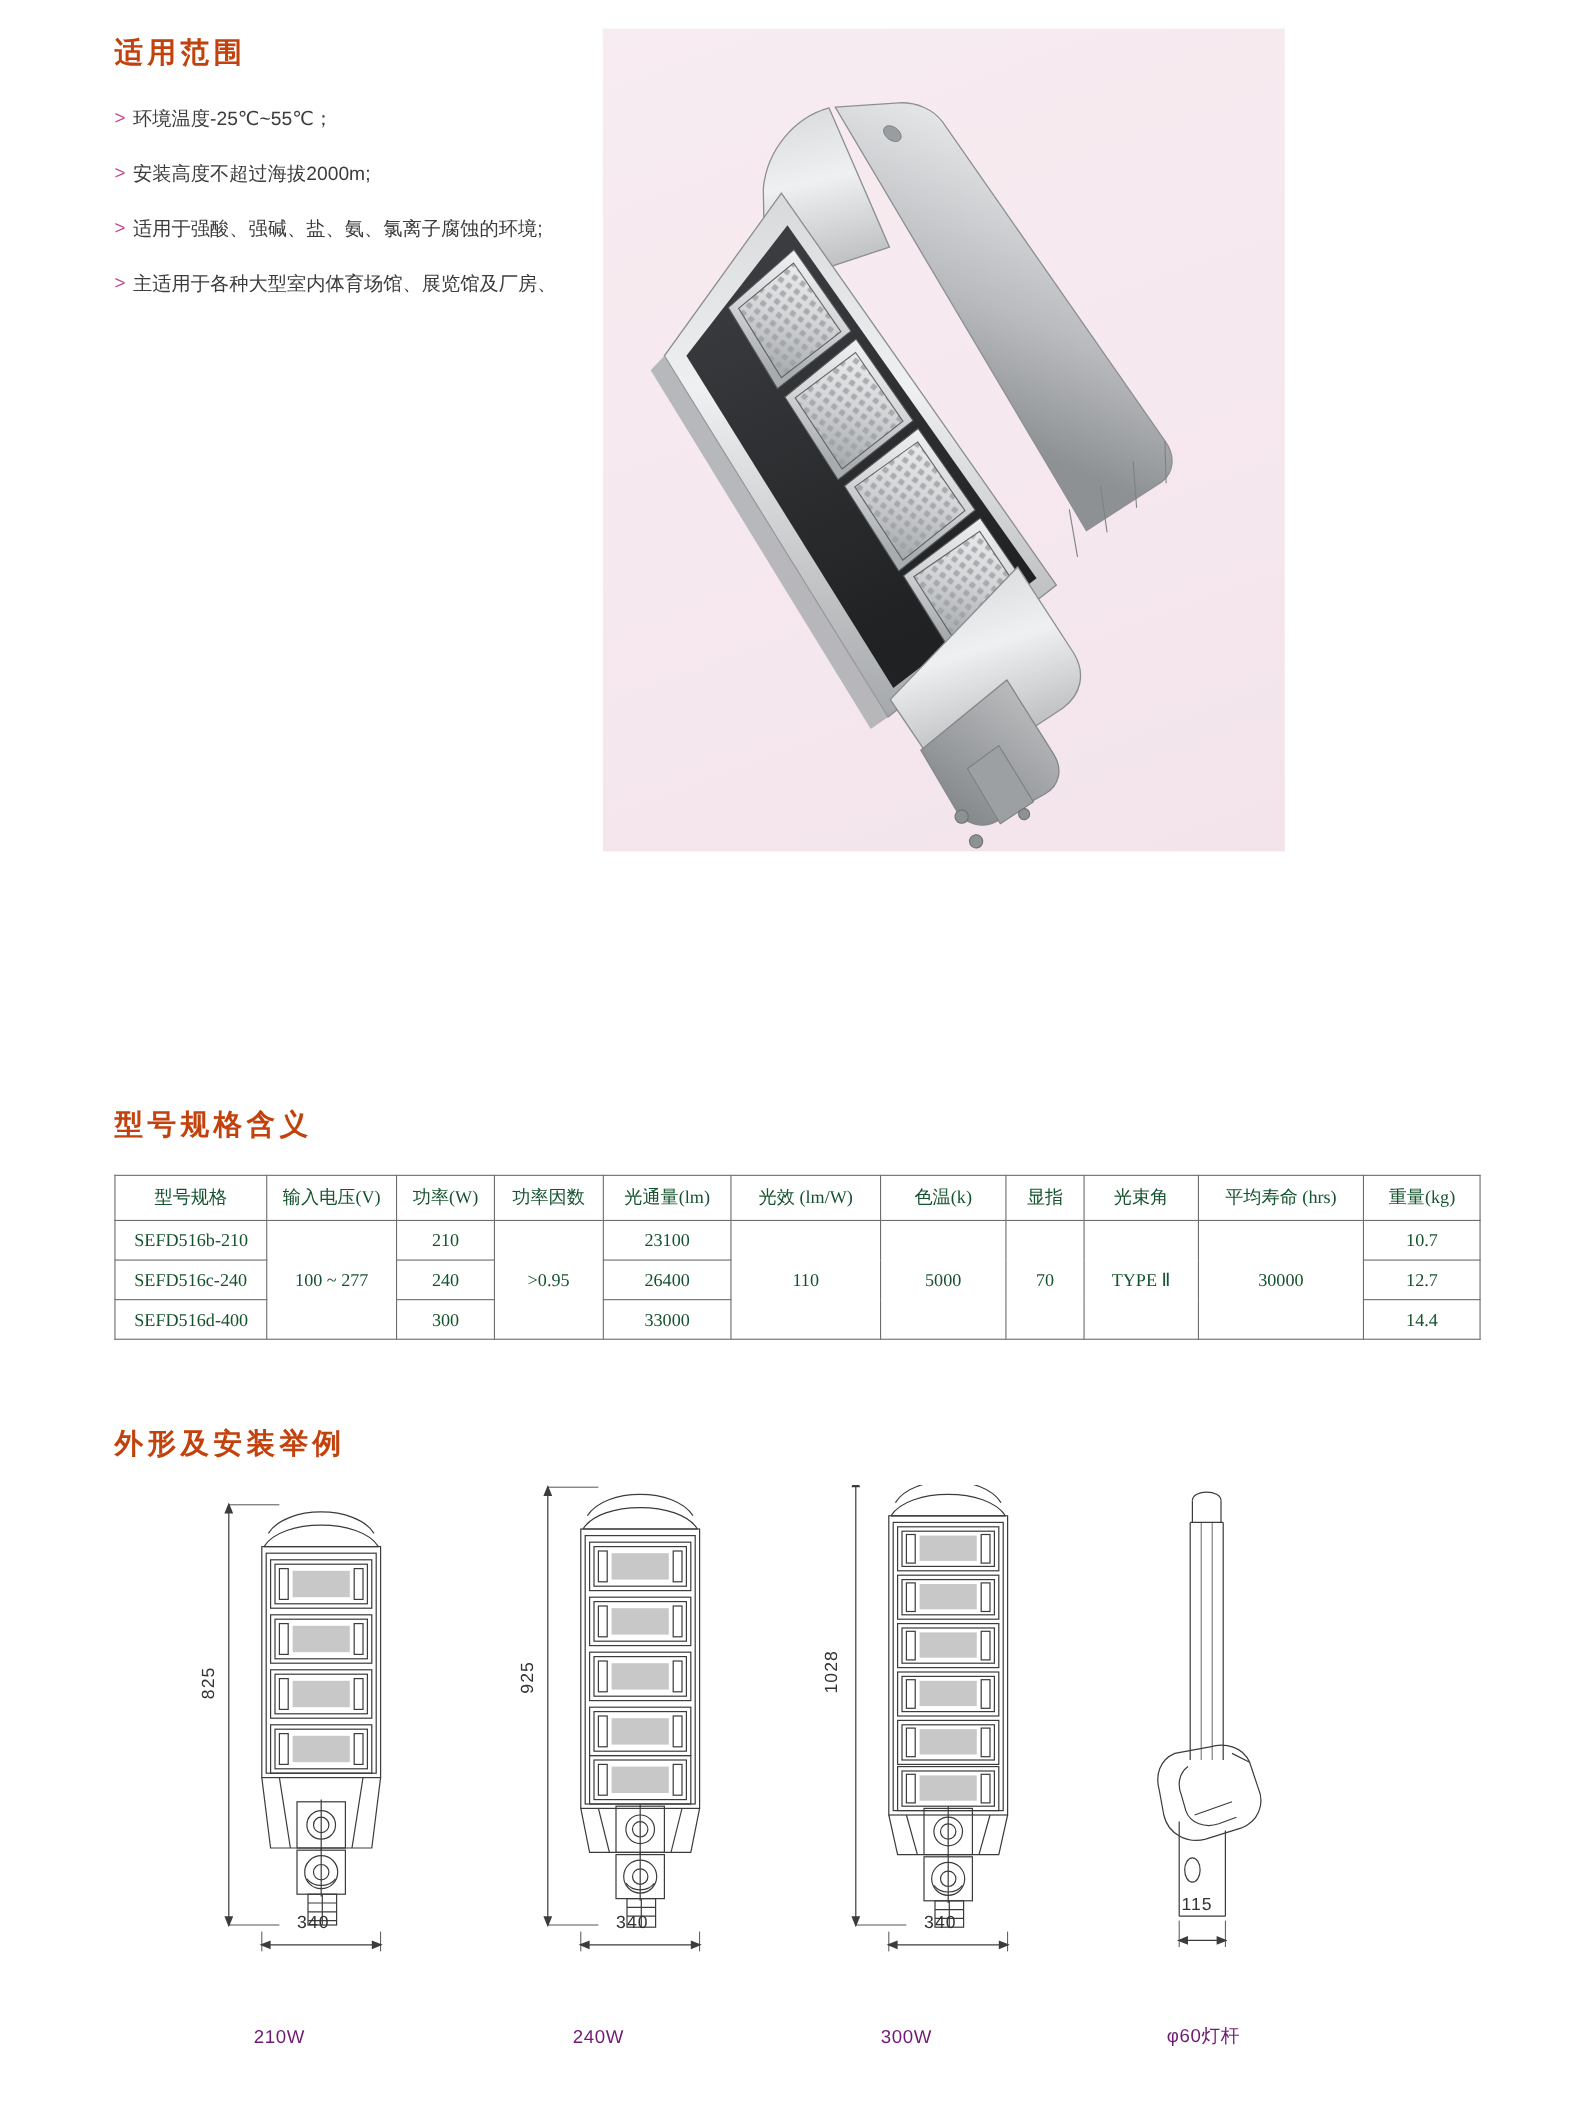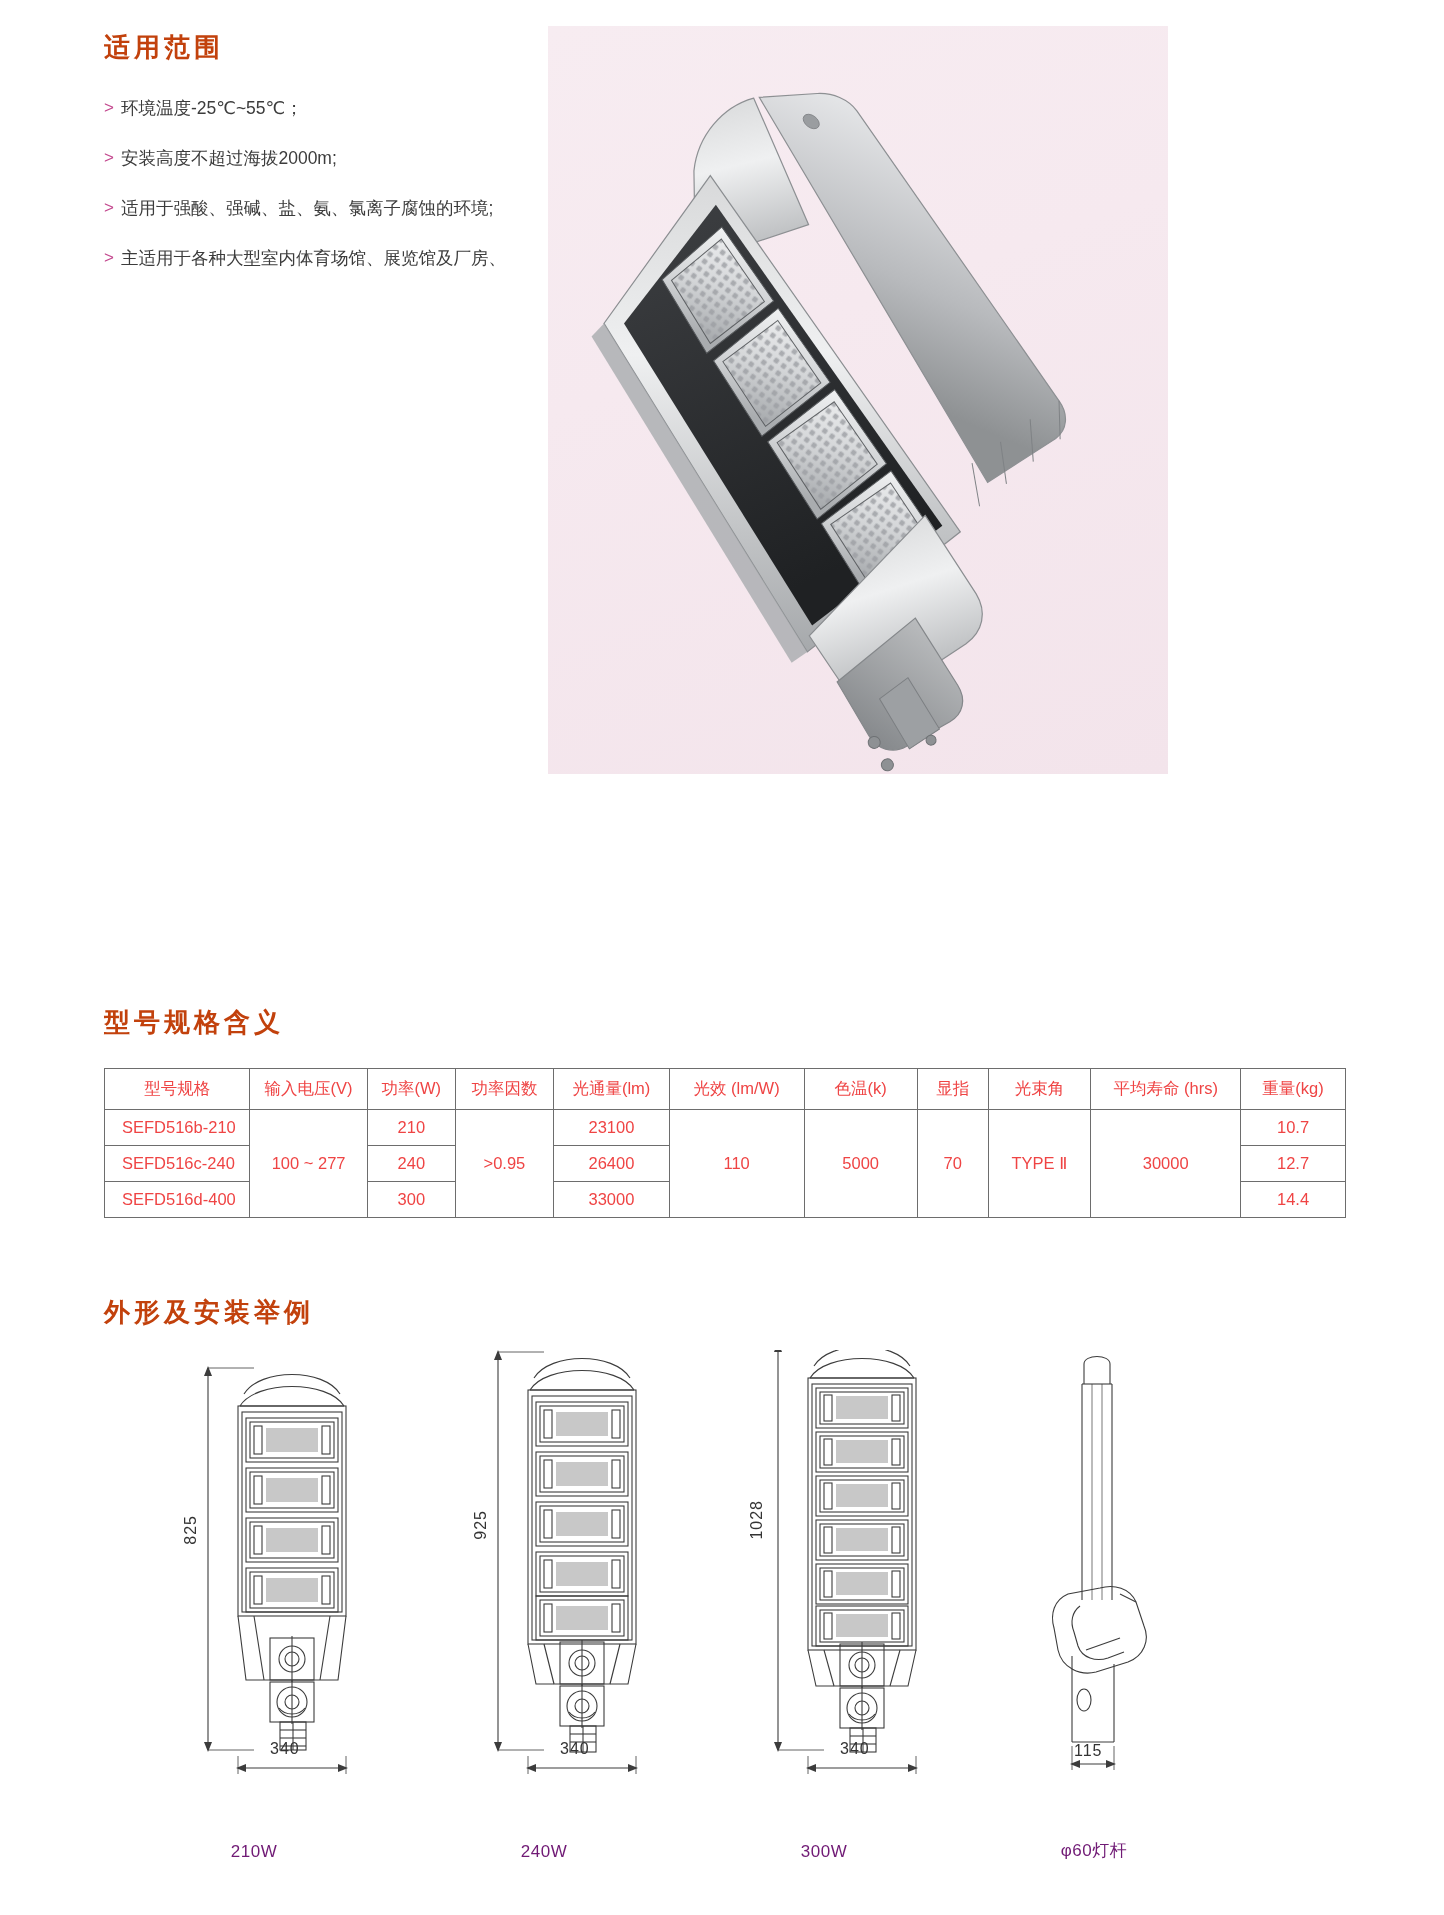--- a/index.html
+++ b/index.html
@@ -75,21 +75,22 @@
   #spec-table-wrap {
     position: absolute;
     left: 104px;
     top: 1068px;
     width: 1242px;
   }
   table.spec {
     border-collapse: collapse;
     width: 100%;
     font-size: 16px;
-    color: #ef4444;
+    color: #14532d;
+    font-family: Liberation Serif, serif;
   }
   table.spec th, table.spec td {
     border: 1px solid #6d6d6d;
     text-align: center;
     vertical-align: middle;
     padding: 6px 4px;
     font-weight: normal;
     white-space: nowrap;
   }
   table.spec thead th {
@@ -592,17 +593,17 @@
         <line x1="48" y1="392" x2="90" y2="392"></line>
         <ellipse cx="60" cy="350" rx="7" ry="11"></ellipse>
 
         <line x1="48" y1="396" x2="48" y2="420" stroke-width="0.8"></line>
         <line x1="90" y1="396" x2="90" y2="420" stroke-width="0.8"></line>
         <line x1="48" y1="414" x2="90" y2="414"></line>
         <path d="M56,410 L46,414 L56,418 Z" fill="#3c3c3c" stroke="none"></path>
         <path d="M82,410 L92,414 L82,418 Z" fill="#3c3c3c" stroke="none"></path>
       </g>
     </svg>
-    <div class="dim-h" style="left:50px; top:392px;">115</div>
+    <div class="dim-h" style="left:50px; top:373px;">115</div>
     <div class="drawing-caption" style="left:-80px; width:300px;">φ60灯杆</div>
   </div>
 
 </div>
 
 </body></html>

